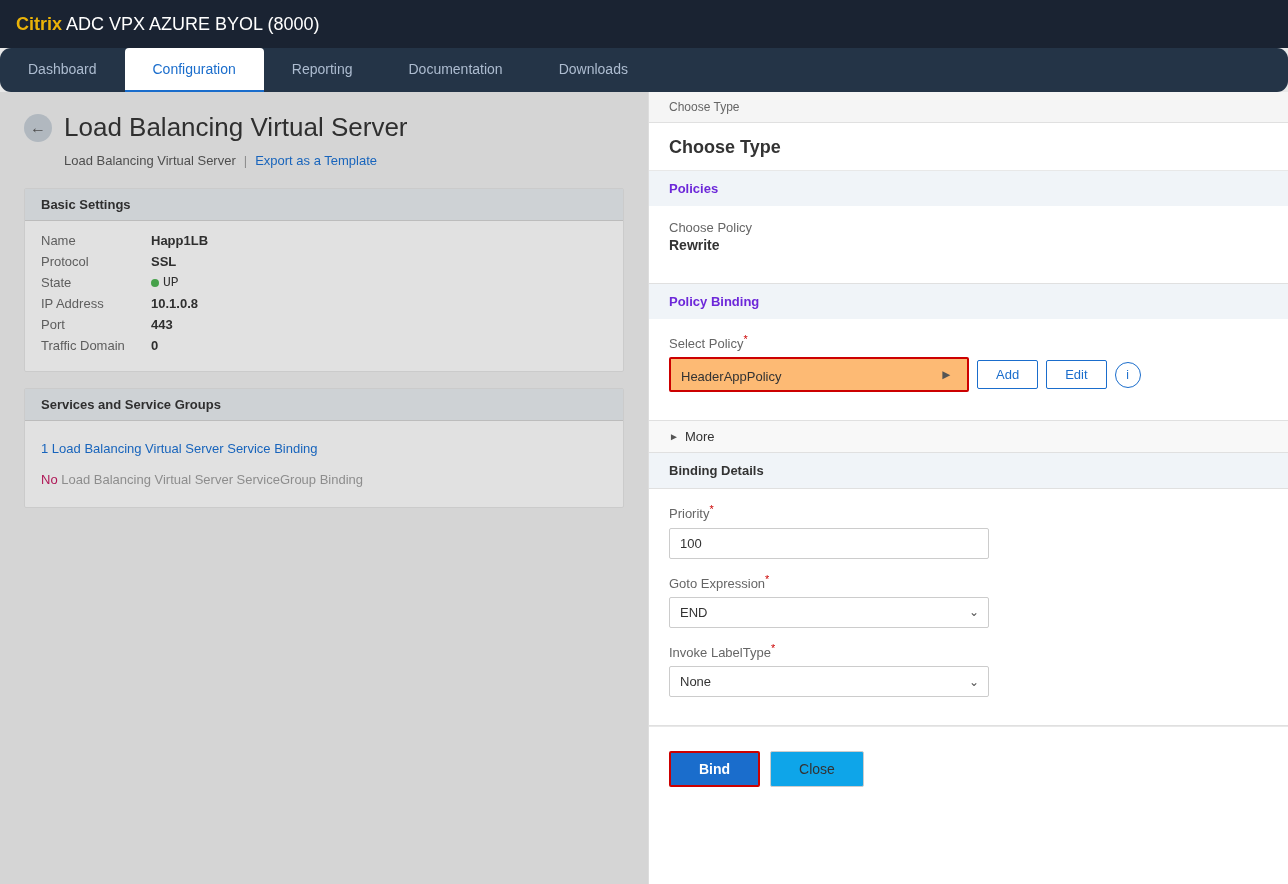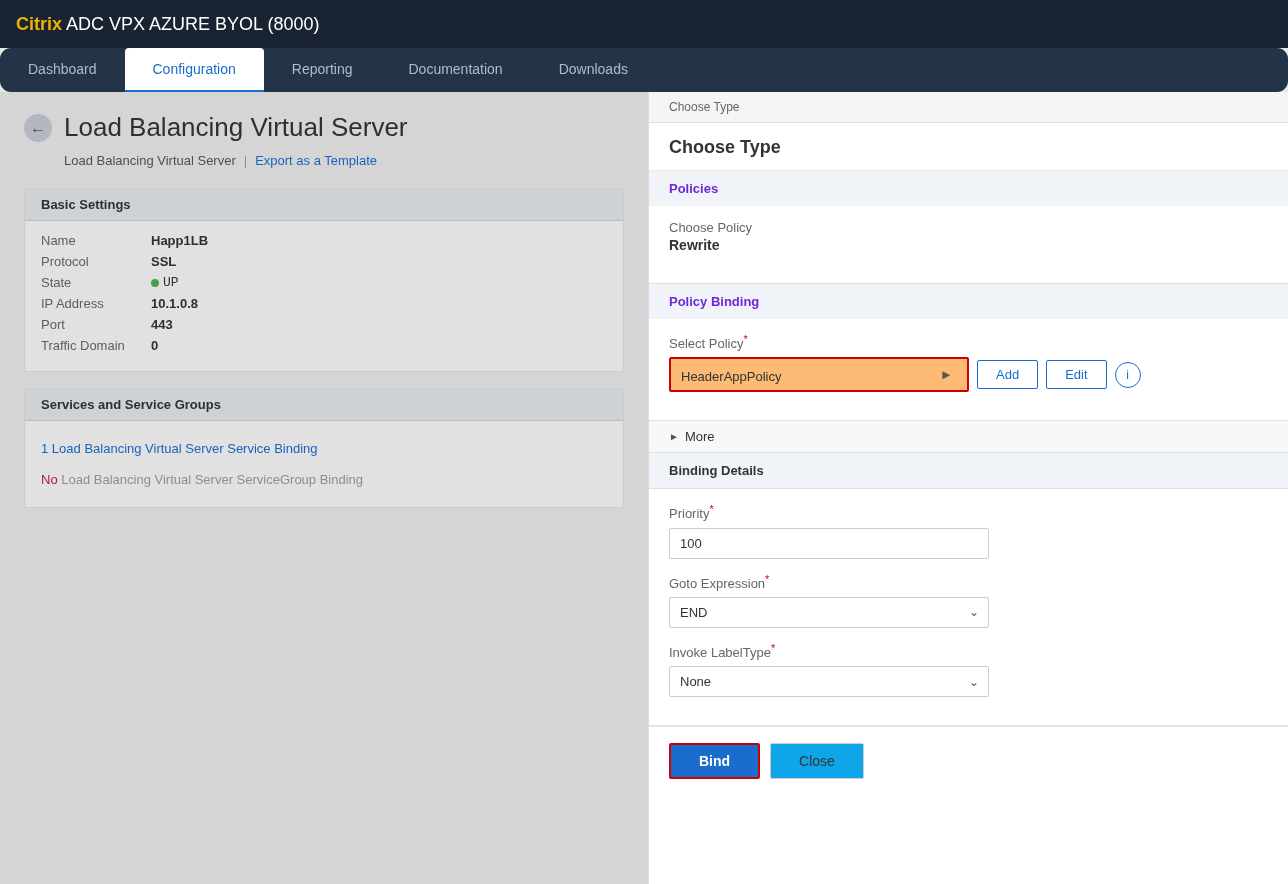--- a/index.html
+++ b/index.html
@@ -330,21 +330,21 @@
       right: 10px;
       top: 50%;
       transform: translateY(-50%);
       pointer-events: none;
       color: #555;
       font-size: 12px;
     }
 
     
     .panel-actions {
-      padding: 16px 20px;
+      padding: 24px 20px;
       display: flex;
       gap: 10px;
       background: #fff;
       border-top: 1px solid #e8e8e8;
     }
     .btn-primary {
       background: #1a6dcc;
       color: #fff;
       border: 2px solid #cc0000;
       padding: 8px 28px;

